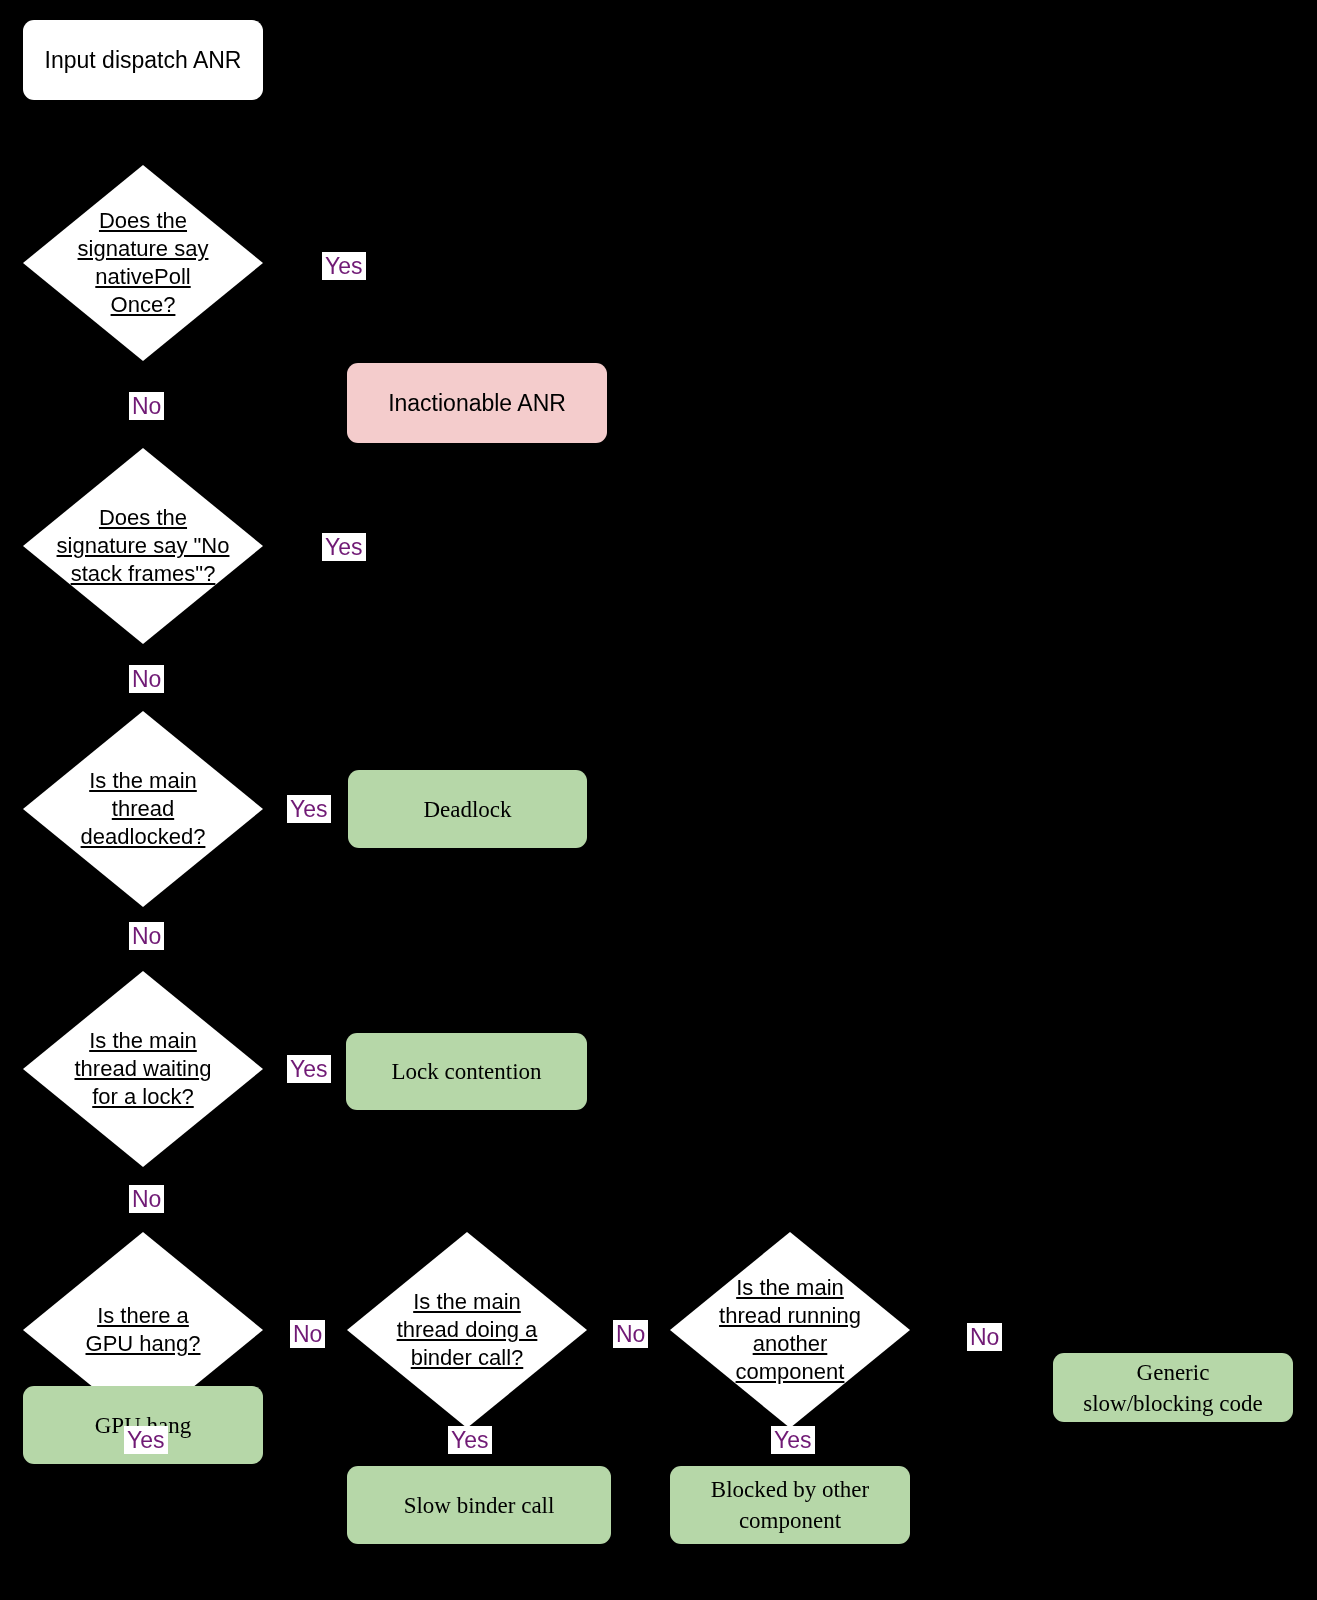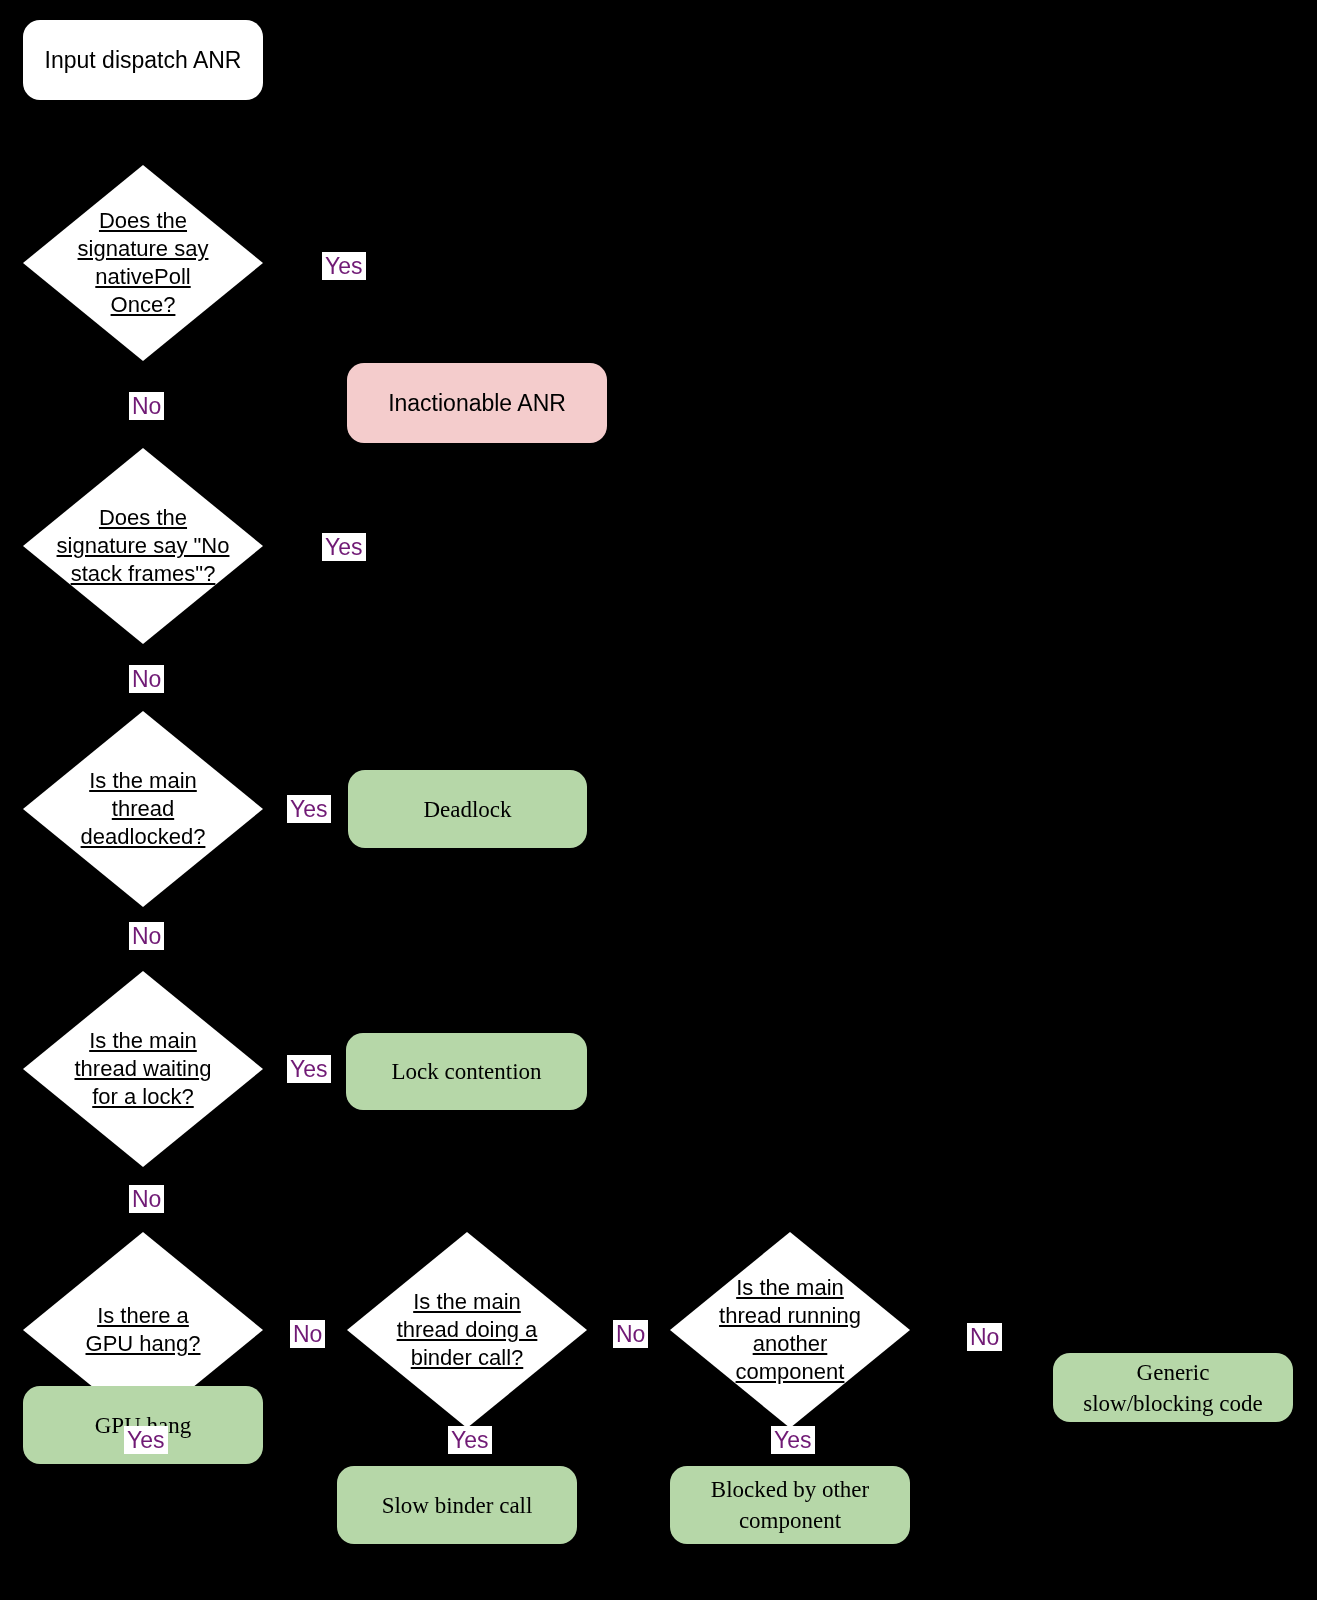--- a/index.html
+++ b/index.html
@@ -7,21 +7,21 @@
     position:relative;
     width:1317px; height:1600px;
     background:#000000;
     font-family:"Liberation Sans","DejaVu Sans",sans-serif;
     color:#000000;
     overflow:hidden;
   }
   .connectors { position:absolute; left:0; top:0; width:1317px; height:1600px; }
   .box {
     position:absolute;
-    border-radius:17px;
+    border-radius:11px;
     display:flex; align-items:center; justify-content:center;
     text-align:center;
     font-size:23px; line-height:31px;
     white-space:pre-line;
   }
   .box.white { background:#ffffff; }
   .box.green { background:#b6d7a8;font-family:Liberation Serif, serif; }
   .box.pink  { background:#f4cccc; }
   .diamond {
     position:absolute;
@@ -48,21 +48,21 @@
   #n-d2           { left:23px;   top:448px;  width:240px; height:196px; }
   #n-d3           { left:23px;   top:711px;  width:240px; height:196px; }
   #n-deadlock     { left:348px;  top:770px;  width:239px; height:78px; }
   #n-d4           { left:23px;   top:971px;  width:240px; height:196px; }
   #n-lock         { left:346px;  top:1033px; width:241px; height:77px; }
   #n-d5           { left:23px;   top:1232px; width:240px; height:196px; }
   #n-d6           { left:347px;  top:1232px; width:240px; height:196px; }
   #n-d7           { left:670px;  top:1232px; width:240px; height:196px; }
   #n-generic      { left:1053px; top:1353px; width:240px; height:69px; }
   #n-gpu          { left:23px;   top:1386px; width:240px; height:78px; }
-  #n-slow         { left:337px;  top:1466px; width:240px; height:78px; }
+  #n-slow         { left:347px;  top:1466px; width:264px; height:78px; }
   #n-blocked      { left:670px;  top:1466px; width:240px; height:78px; }
   #l-yes1 { left:322px; top:252px; }
   #l-no1  { left:129px; top:392px; }
   #l-yes2 { left:322px; top:533px; }
   #l-no2  { left:129px; top:665px; }
   #l-yes3 { left:287px; top:795px; }
   #l-no3  { left:129px; top:922px; }
   #l-yes4 { left:287px; top:1055px; }
   #l-no4  { left:129px; top:1185px; }
   #l-no5  { left:290px; top:1320px; }

